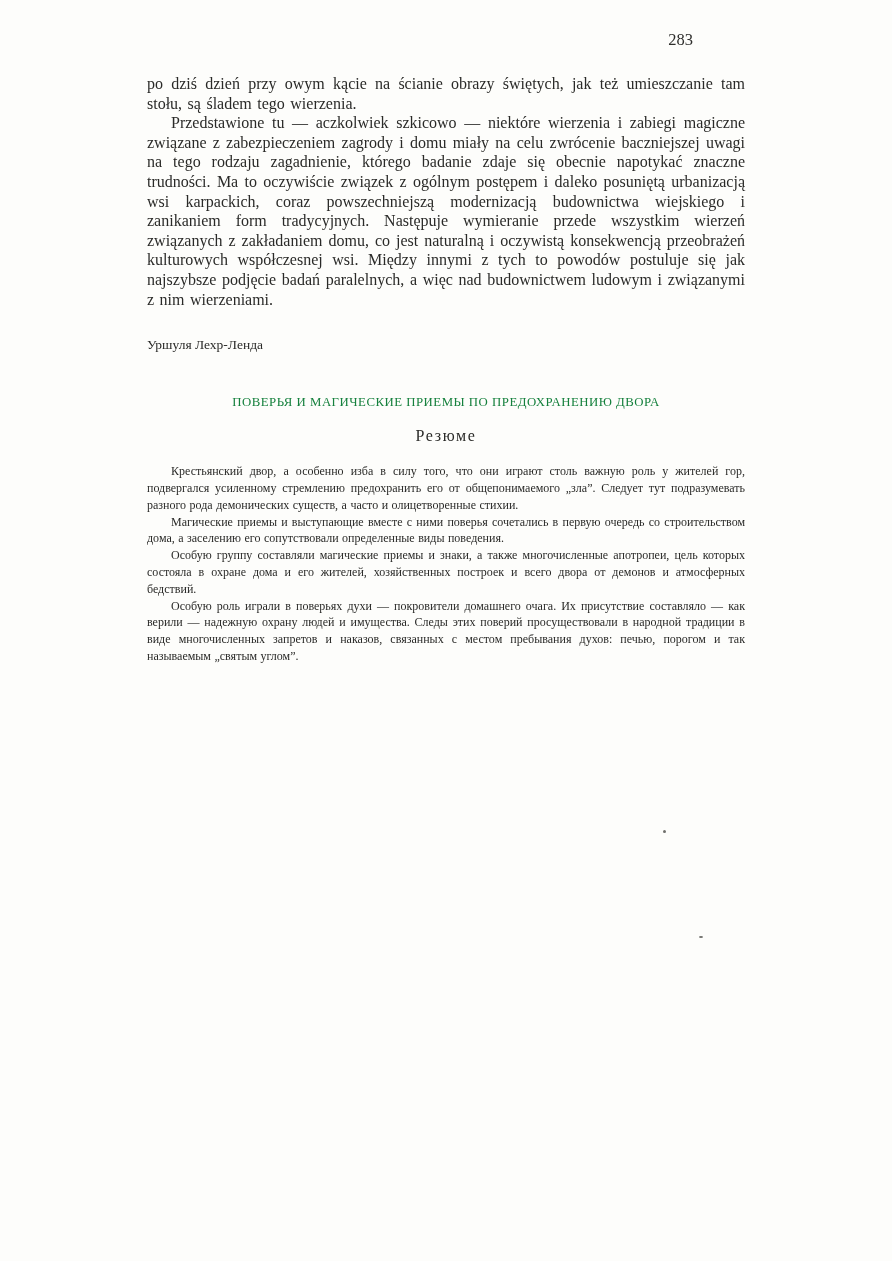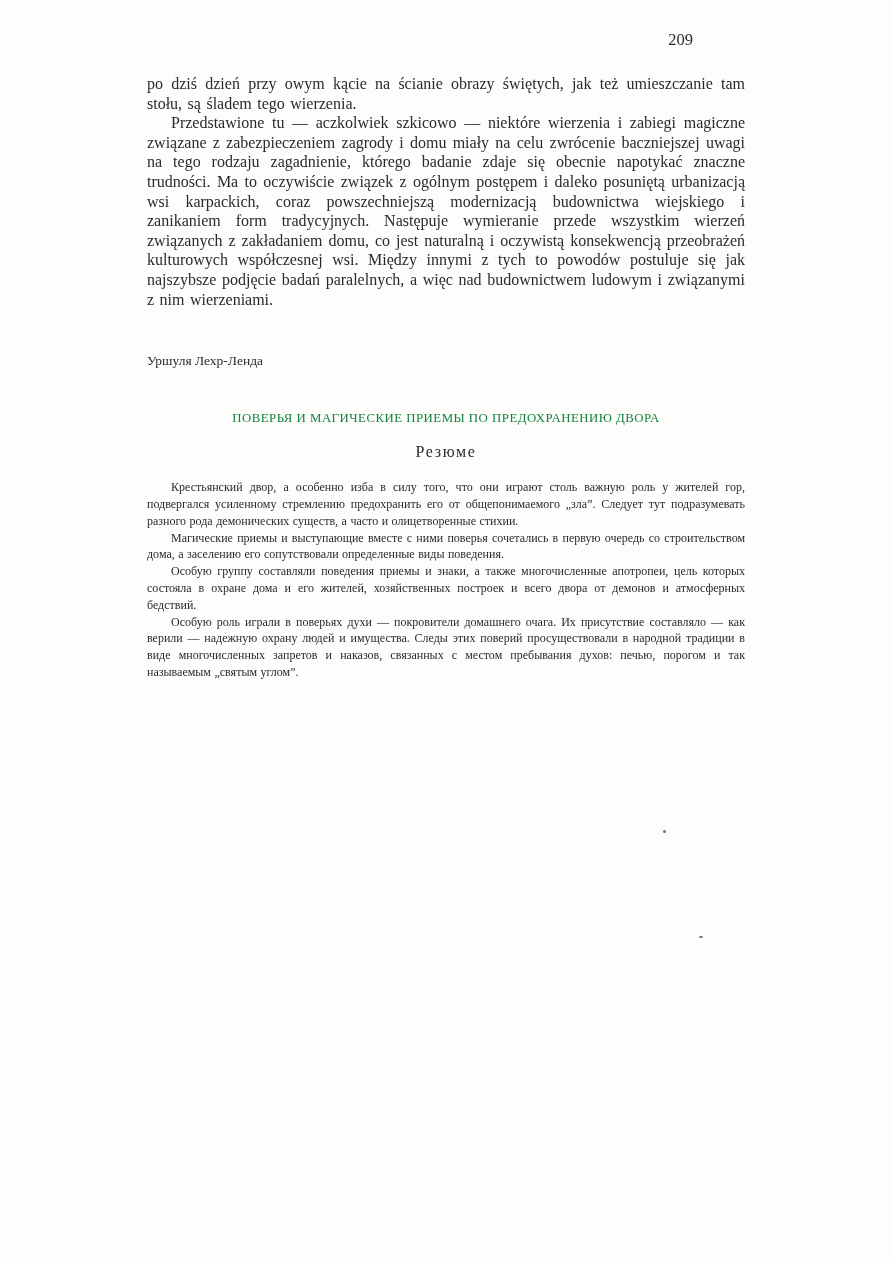--- a/index.html
+++ b/index.html
@@ -48,21 +48,21 @@
   .body-text p {
     margin: 0;
     font-size: 16px;
     line-height: 19.6px;
     text-align: justify;
     word-spacing: 1.5px;
   }
   .body-text p.indent { text-indent: 24px; }
 
   .summary-author {
-    margin-top: 44px;
+    margin-top: 28px;
     font-size: 13.5px;
   }
 
   .summary-title {
     margin-top: 42px;
     text-align: center;
     font-size: 12.8px;
     letter-spacing: 0.5px;
     color: #15803d;
   }
@@ -92,38 +92,38 @@
   .speck-1 { left: 663px; top: 830px; width: 3px; height: 3px; }
   .speck-2 { left: 699px; top: 936px; width: 4px; height: 2px; }
 </style>
 </head>
 <body>
 
 <div class="page">
   <div class="content">
 
     <div class="running-head">
-      <span class="page-num">209</span>
+      <span class="page-num">283</span>
     </div>
 
     <div class="body-text">
       <p>po dziś dzień przy owym kącie na ścianie obrazy świętych, jak też umieszczanie tam stołu, są śladem tego wierzenia.</p>
       <p class="indent">Przedstawione tu — aczkolwiek szkicowo — niektóre wierzenia i zabiegi magiczne związane z zabezpieczeniem zagrody i domu miały na celu zwrócenie baczniejszej uwagi na tego rodzaju zagadnienie, którego badanie zdaje się obecnie napotykać znaczne trudności. Ma to oczywiście związek z ogólnym postępem i daleko posuniętą urbanizacją wsi karpackich, coraz powszechniejszą modernizacją budownictwa wiejskiego i zanikaniem form tradycyjnych. Następuje wymieranie przede wszystkim wierzeń związanych z zakładaniem domu, co jest naturalną i oczywistą konsekwencją przeobrażeń kulturowych współczesnej wsi. Między innymi z tych to powodów postuluje się jak najszybsze podjęcie badań paralelnych, a więc nad budownictwem ludowym i związanymi z nim wierzeniami.</p>
     </div>
 
     <div class="summary-author">Уршуля Лехр-Ленда</div>
 
     <div class="summary-title">ПОВЕРЬЯ И МАГИЧЕСКИЕ ПРИЕМЫ ПО ПРЕДОХРАНЕНИЮ ДВОРА</div>
 
     <div class="summary-subtitle">Резюме</div>
 
     <div class="summary-text">
       <p>Крестьянский двор, а особенно изба в силу того, что они играют столь важную роль у жителей гор, подвергался усиленному стремлению предохранить его от общепонимаемого „зла”. Следует тут подразумевать разного рода демонических существ, а часто и олицетворенные стихии.</p>
       <p>Магические приемы и выступающие вместе с ними поверья сочетались в первую очередь со строительством дома, а заселению его сопутствовали определенные виды поведения.</p>
-      <p>Особую группу составляли поведения приемы и знаки, а также многочисленные апотропеи, цель которых состояла в охране дома и его жителей, хозяйственных построек и всего двора от демонов и атмосферных бедствий.</p>
+      <p>Особую группу составляли магические приемы и знаки, а также многочисленные апотропеи, цель которых состояла в охране дома и его жителей, хозяйственных построек и всего двора от демонов и атмосферных бедствий.</p>
       <p>Особую роль играли в поверьях духи — покровители домашнего очага. Их присутствие составляло — как верили — надежную охрану людей и имущества. Следы этих поверий просуществовали в народной традиции в виде многочисленных запретов и наказов, связанных с местом пребывания духов: печью, порогом и так называемым „святым углом”.</p>
     </div>
 
   </div>
 
   <div class="speck speck-1"></div>
   <div class="speck speck-2"></div>
 </div>
 
 </body></html>

